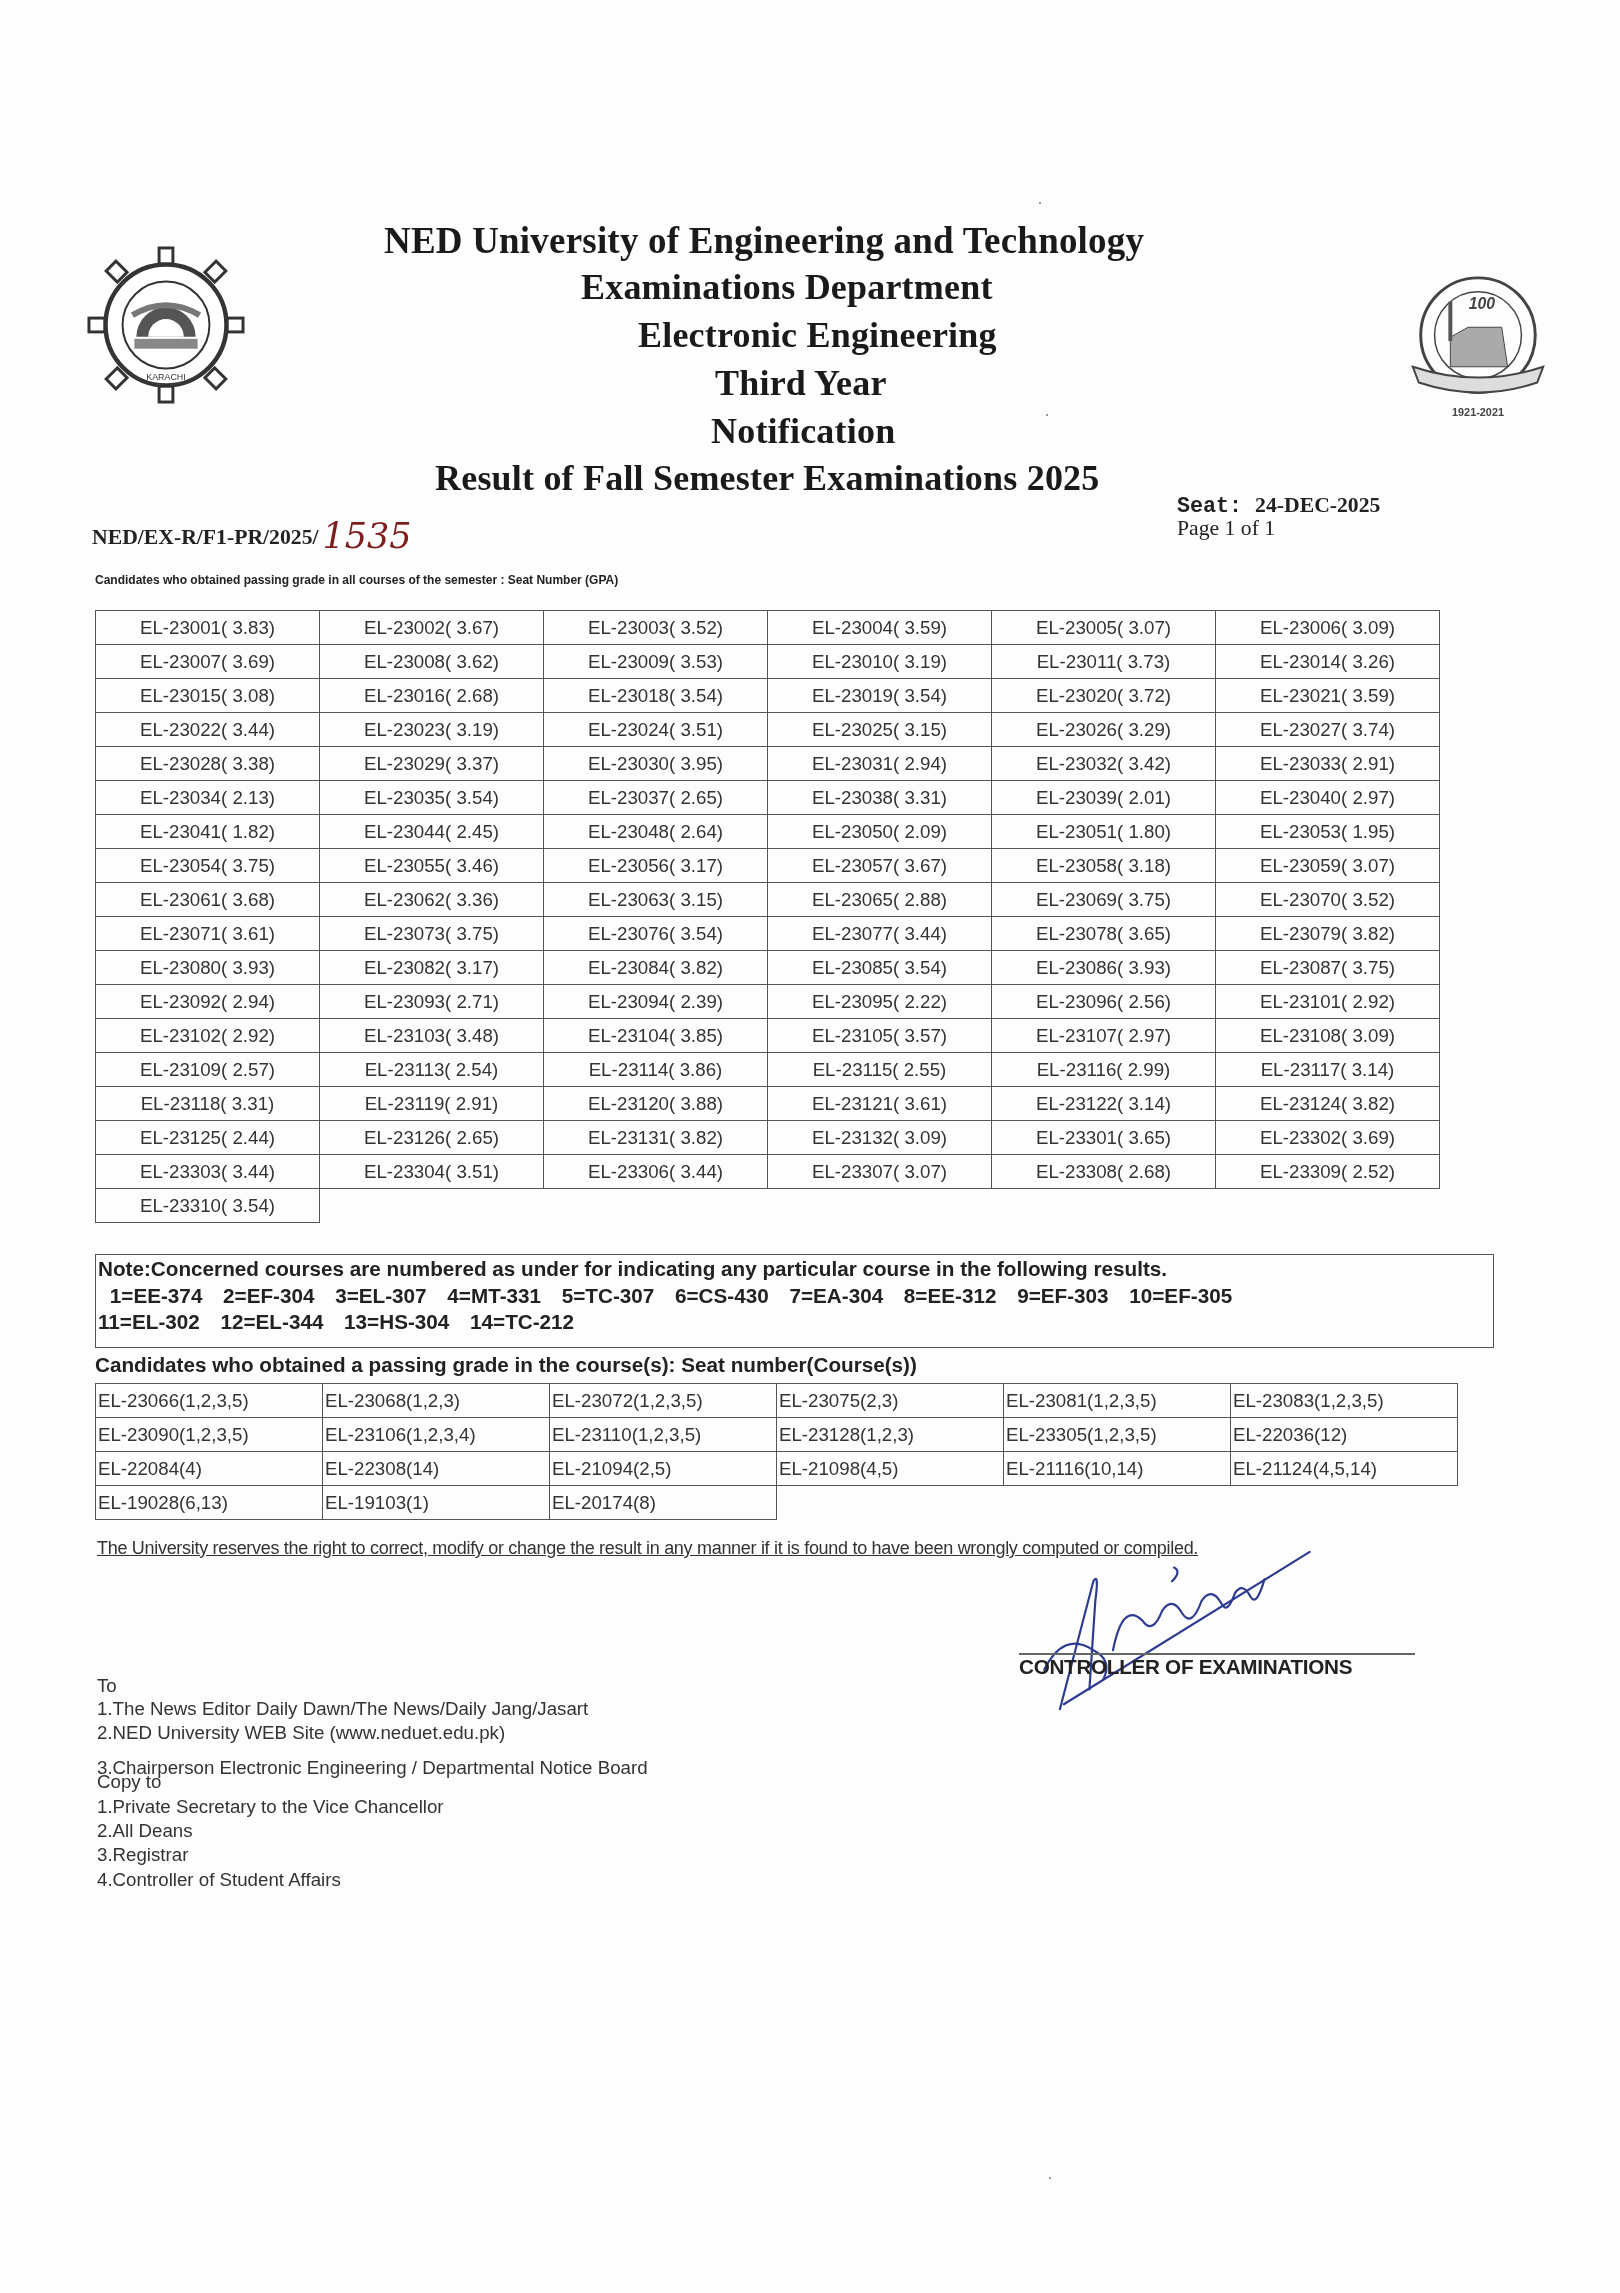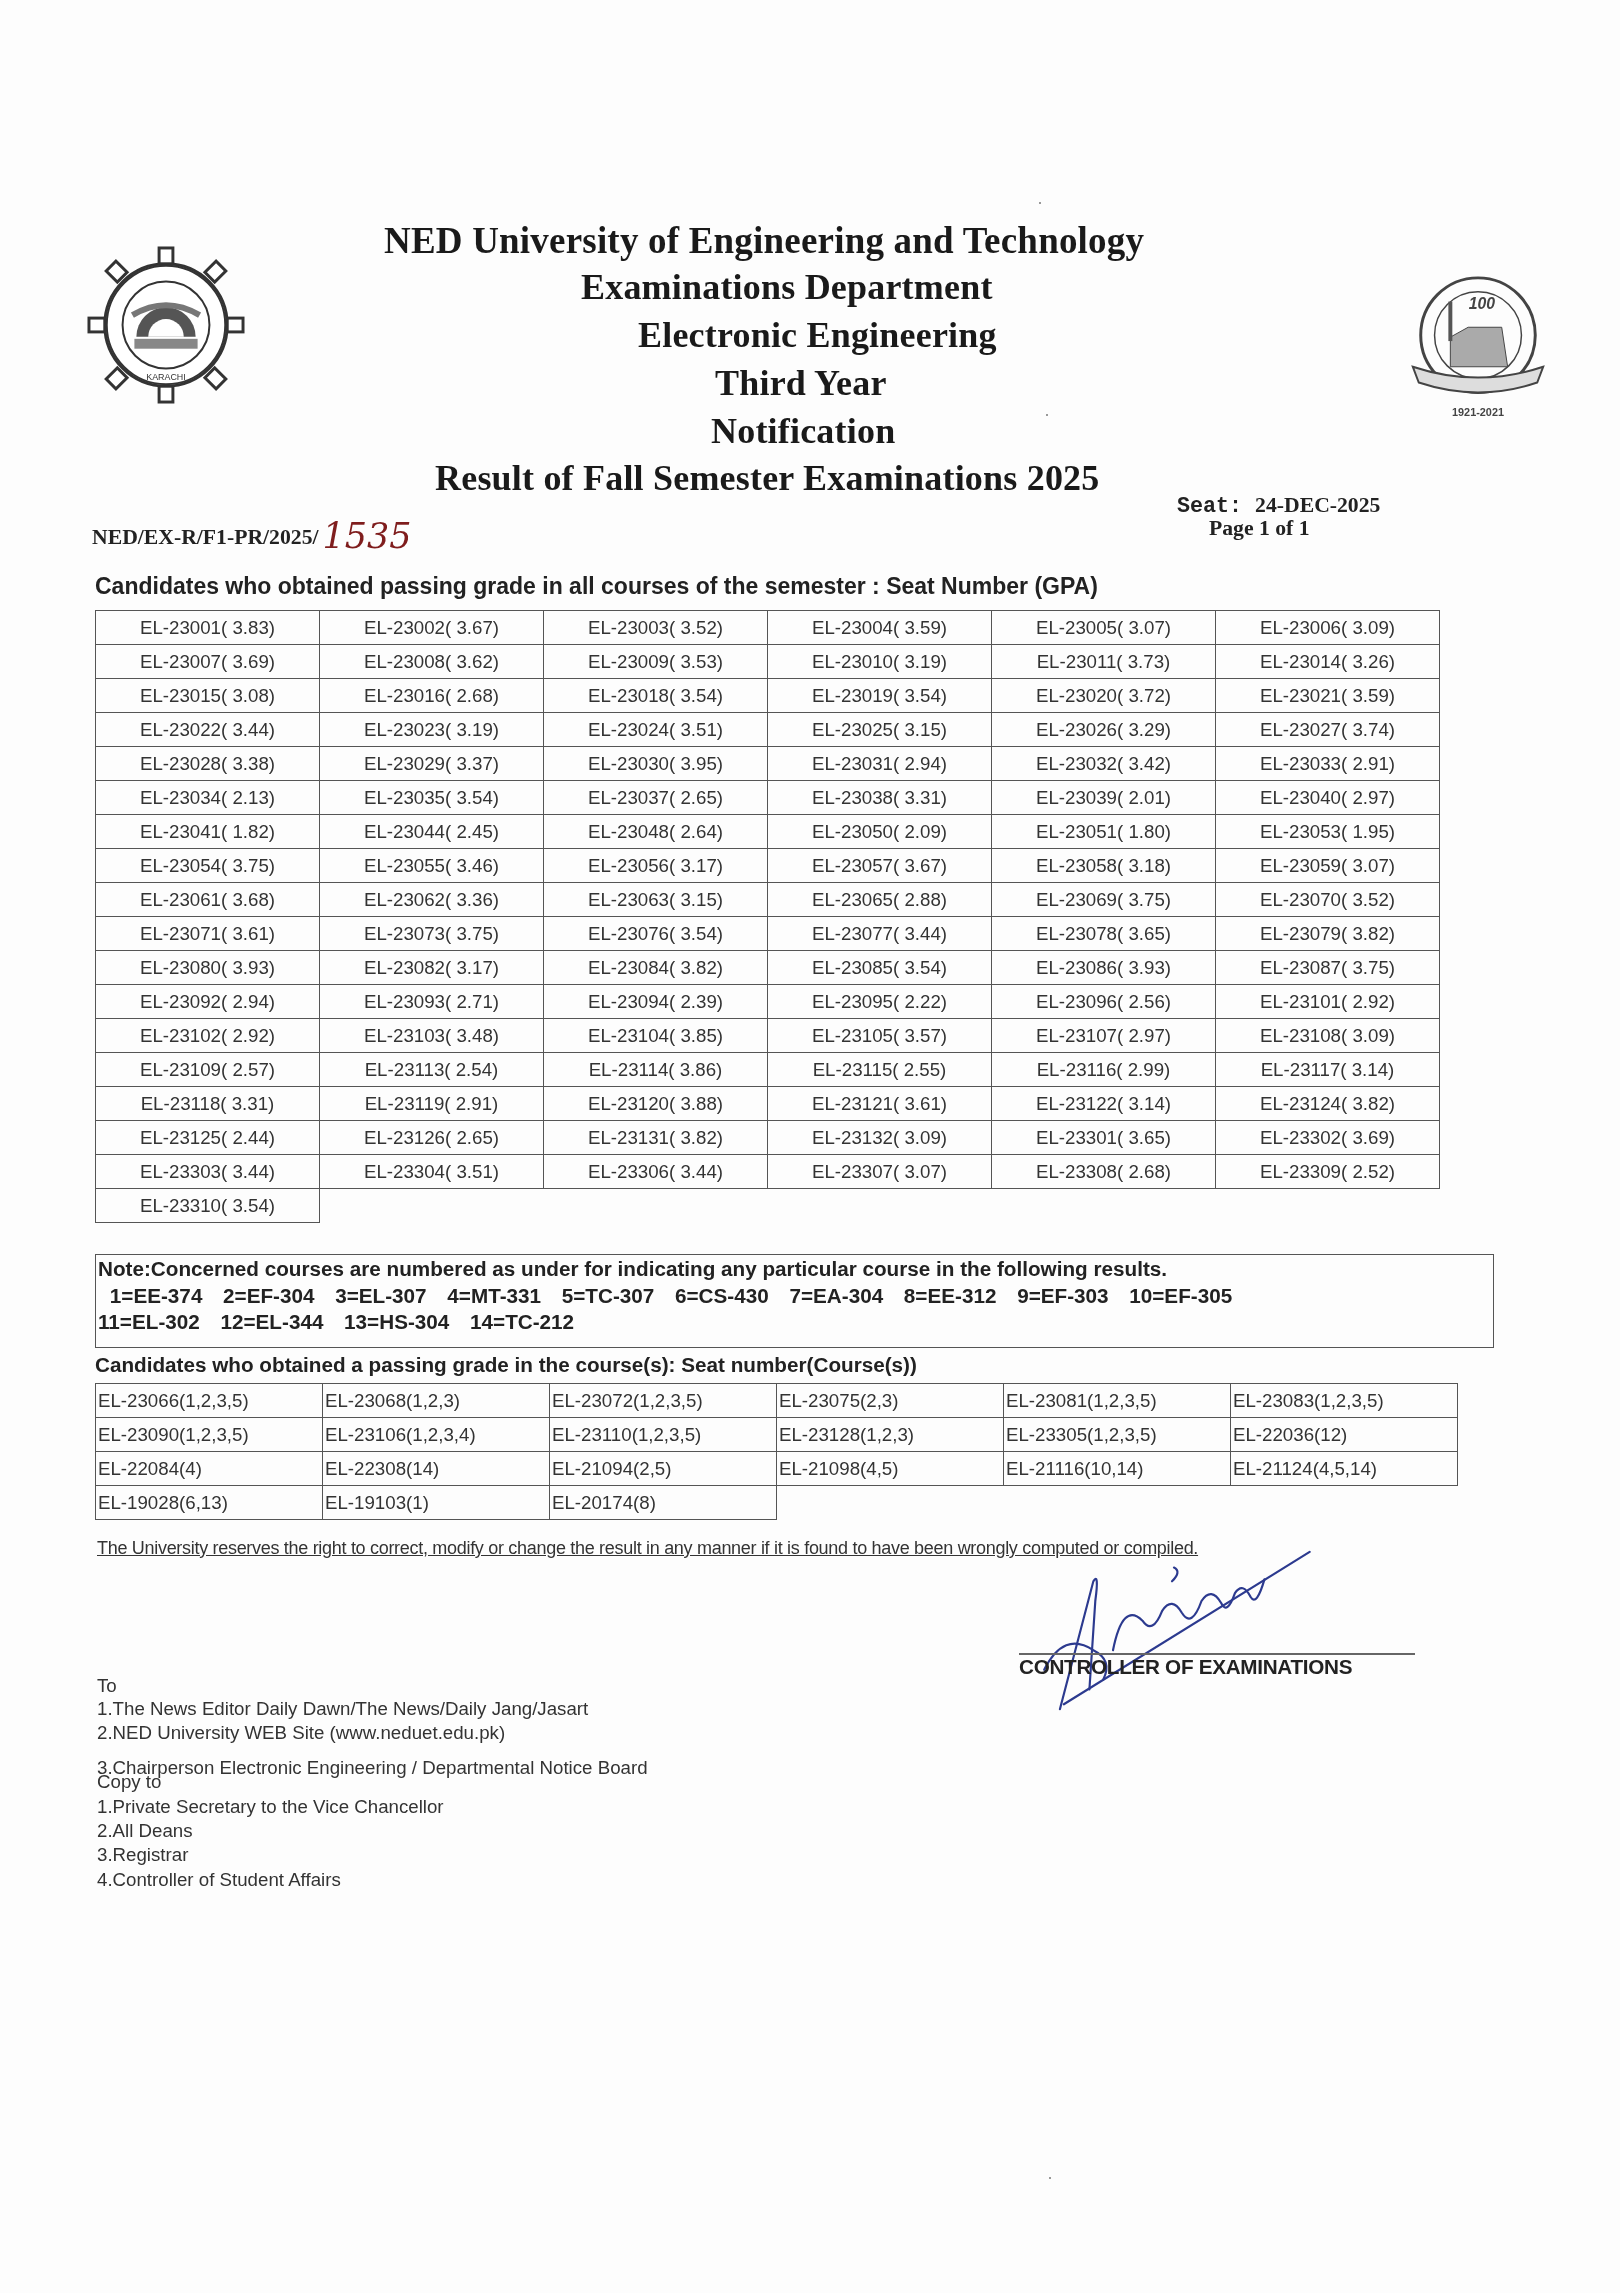--- a/index.html
+++ b/index.html
@@ -11,22 +11,22 @@
   .t3 { font-size:36px; position:absolute; left:638px; top:312px; }
   .t4 { font-size:36px; position:absolute; left:715px; top:360px; }
   .t5 { font-size:36px; position:absolute; left:711px; top:408px; }
   .t6 { font-size:36px; position:absolute; left:435px; top:455px; }
   .logo-left { position:absolute; left:87px; top:246px; width:158px; height:158px; }
   .logo-right { position:absolute; left:1399px; top:268px; width:158px; height:158px; }
   .ref { position:absolute; left:92px; top:512px; font-family:"Liberation Serif",serif; font-weight:bold; font-size:21.7px; color:#222; }
   .ref-hand { font-family:"DejaVu Serif",serif; font-style:italic; font-size:35px; color:#7f1d1d; font-weight:normal; margin-left:3.9px; position:relative; top:3.9px; }
   .date { position:absolute; left:1177px; top:493px; font-family:"Liberation Mono",monospace; font-weight:bold; font-size:21.7px; color:#222; }
   .date span.v { font-family:"Liberation Serif",serif; }
-  .page-no { position:absolute; left:1209px; top:516px; font-family:"Liberation Serif",serif; font-weight:bold; font-size:21.7px; color:#222; }
-  .sec1-heading { position:absolute; left:95px; top:573px; font-family:"Liberation Sans",sans-serif; font-weight:bold; font-size:23px; color:#222; }
+  .page-no { position:absolute; left:1177px; top:516px; font-family:"Liberation Serif",serif; font-weight:normal; font-size:21.7px; color:#222; }
+  .sec1-heading { position:absolute; left:95px; top:573px; font-family:"Liberation Sans",sans-serif; font-weight:bold; font-size:12px; color:#222; }
   table.gpa { position:absolute; left:95px; top:610px; border-collapse:collapse; font-family:"Liberation Sans",sans-serif; font-size:18.7px; color:#333; }
   table.gpa td { border:1.5px solid #555; width:223px; height:33px; padding:0; text-align:center; }
   table.gpa td.empty { border:none; }
   .note-box { position:absolute; left:95px; top:1254px; width:1399px; height:94px; border:1.5px solid #555; font-family:"Liberation Sans",sans-serif; font-weight:bold; font-size:20.7px; color:#222; box-sizing:border-box; }
   .note-line { position:absolute; left:2px; top:2px; }
   .course-row { position:absolute; left:13.8px; white-space:nowrap; }
   .course-row span { margin-right:20.7px; }
   .course-row.r1 { top:28.6px; }
   .course-row.r2 { top:55px; left:2px; }
   .sec2-heading { position:absolute; left:95px; top:1353px; font-family:"Liberation Sans",sans-serif; font-weight:bold; font-size:20.7px; color:#222; }

